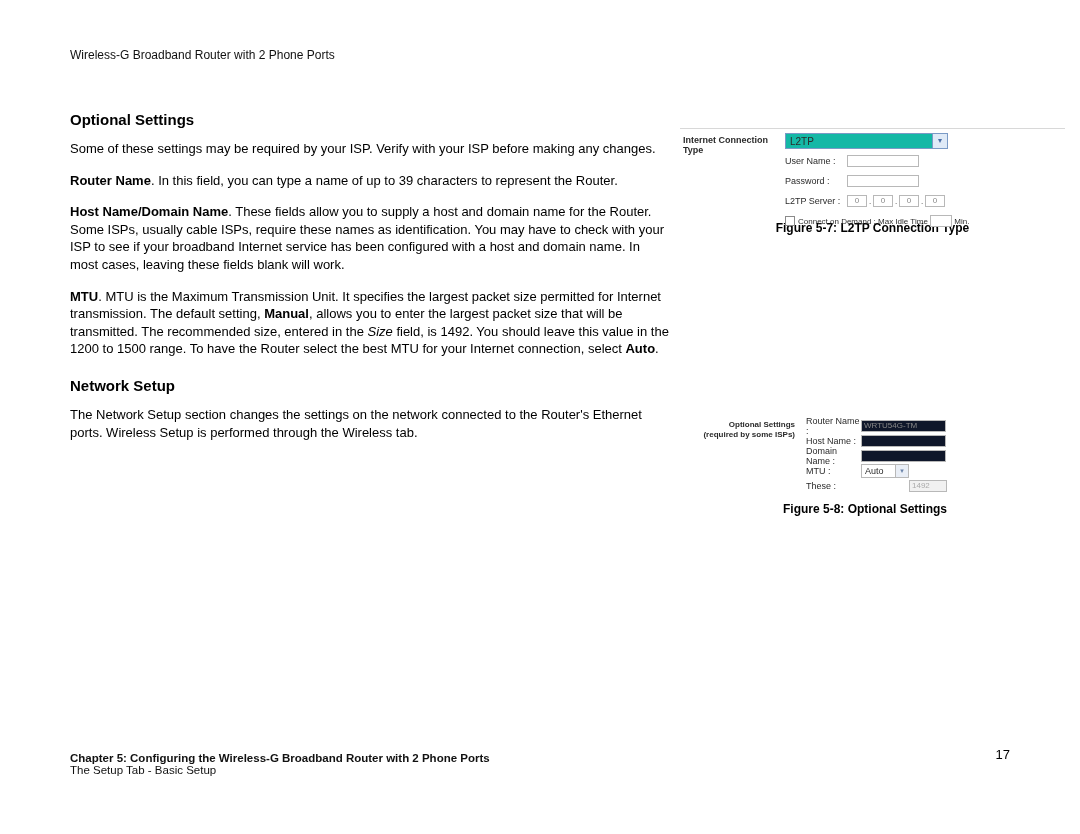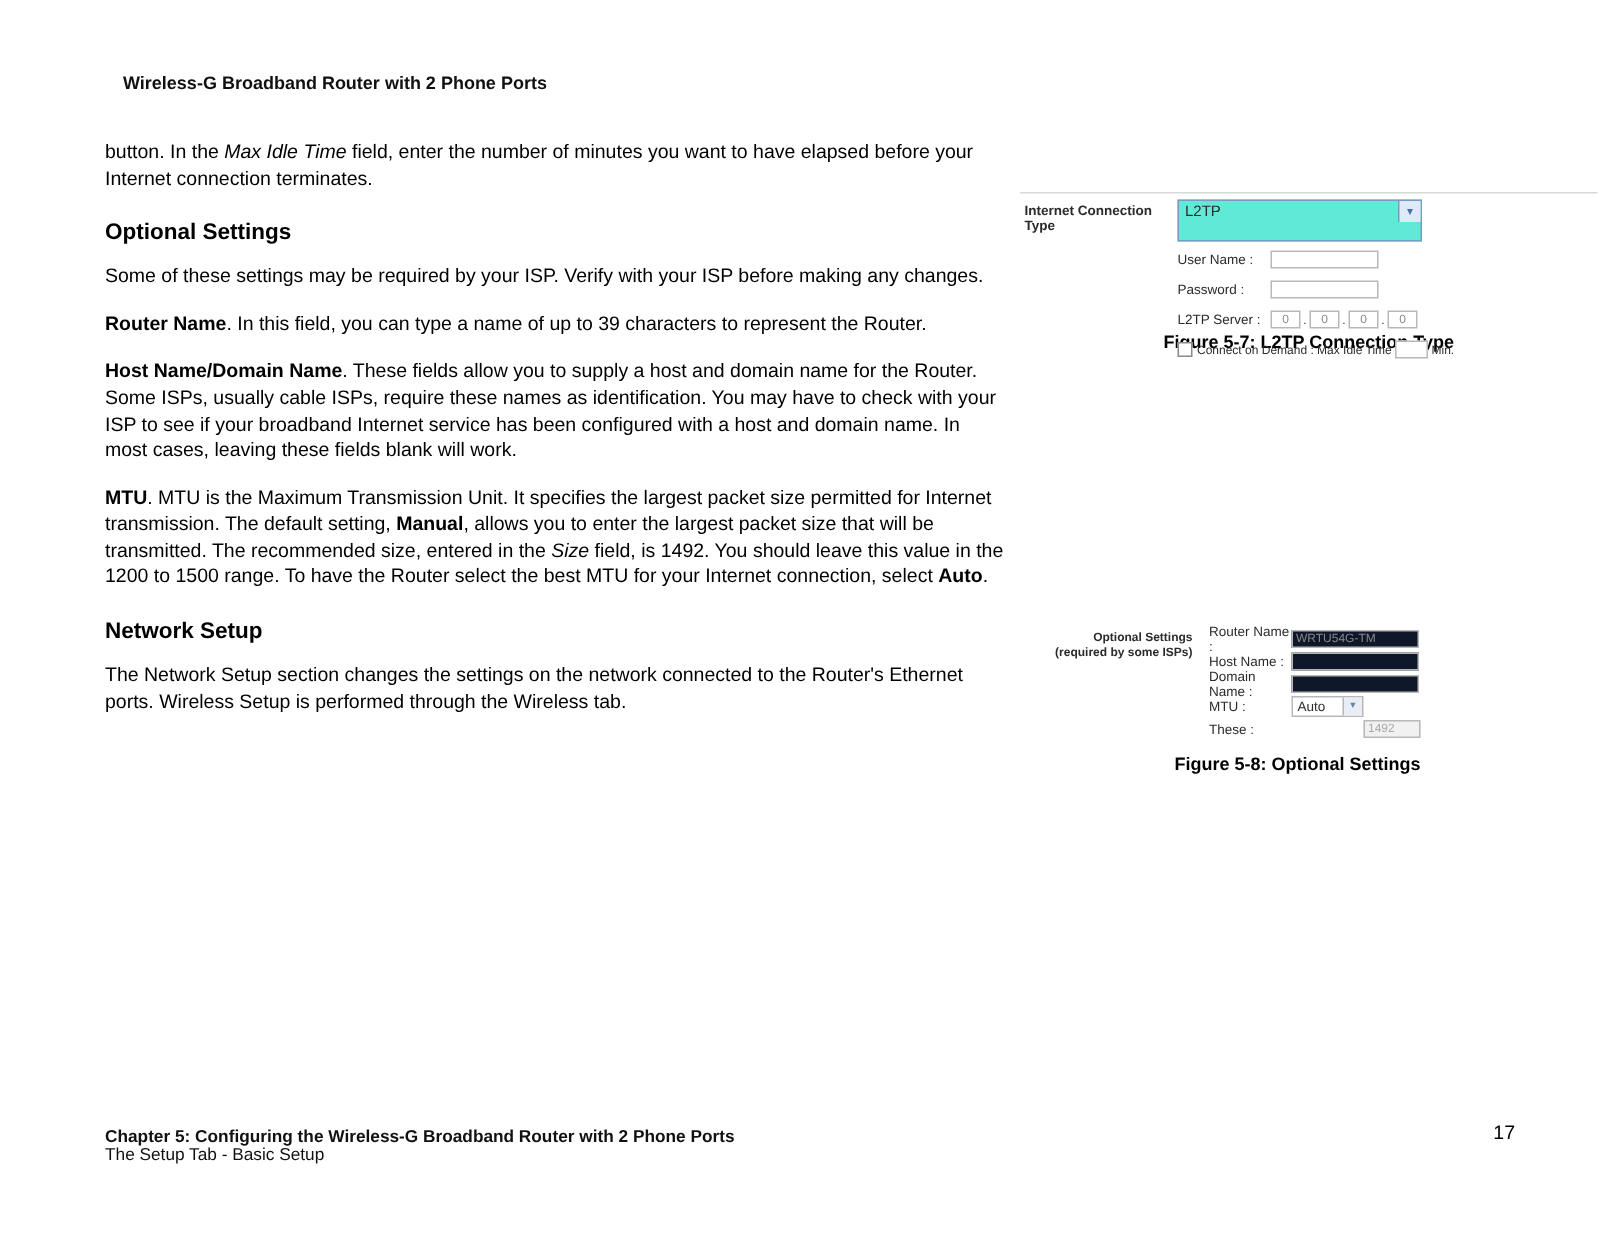--- a/index.html
+++ b/index.html
@@ -12,24 +12,24 @@
     color: #000;
     position: relative;
   }
   .page {
     position: relative;
     width: 1080px;
     height: 834px;
   }
   .header {
     position: absolute;
-    left: 82px;
+    left: 70px;
     top: 48px;
     font-size: 12px;
-    font-weight: bold;
+    font-weight: normal;
     color: #111;
   }
   .main {
     position: absolute;
     left: 70px;
     top: 92px;
     width: 600px;
     font-size: 13px;
     line-height: 1.35;
     color: #000;
@@ -70,23 +70,23 @@
     font-size: 9px;
   }
   .fig7-right {
     position: absolute;
     left: 105px;
     top: 4px;
   }
   .sel {
     display: inline-block;
     width: 163px;
-    height: 28px;
+    height: 16px;
     border: 1px solid #7a9ac6;
-    background: #5eead4;
+    background: #14b8a6;
     font-size: 10px;
     line-height: 16px;
     padding: 0 4px;
     position: relative;
     box-sizing: border-box;
   }
   .sel .dd {
     position: absolute;
     right: 0; top: 0;
     width: 14px; height: 14px;
@@ -237,23 +237,20 @@
     font-size: 13px;
   }
 </style>
 </head>
 <body>
 
 <div class="page">
   <div class="header">Wireless-G Broadband Router with 2 Phone Ports</div>
 
   <div class="main">
-    <p class="cont indent">
-      <span>button. In the </span><span class="ital">Max Idle Time</span><span> field, enter the number of minutes you want to have elapsed before your Internet connection terminates.</span>
-    </p>
 
     <h3>Optional Settings</h3>
 
     <p>Some of these settings may be required by your ISP. Verify with your ISP before making any changes.</p>
 
     <p>
       <span class="bold">Router Name</span><span>. In this field, you can type a name of up to 39 characters to represent the Router.</span>
     </p>
 
     <p>

